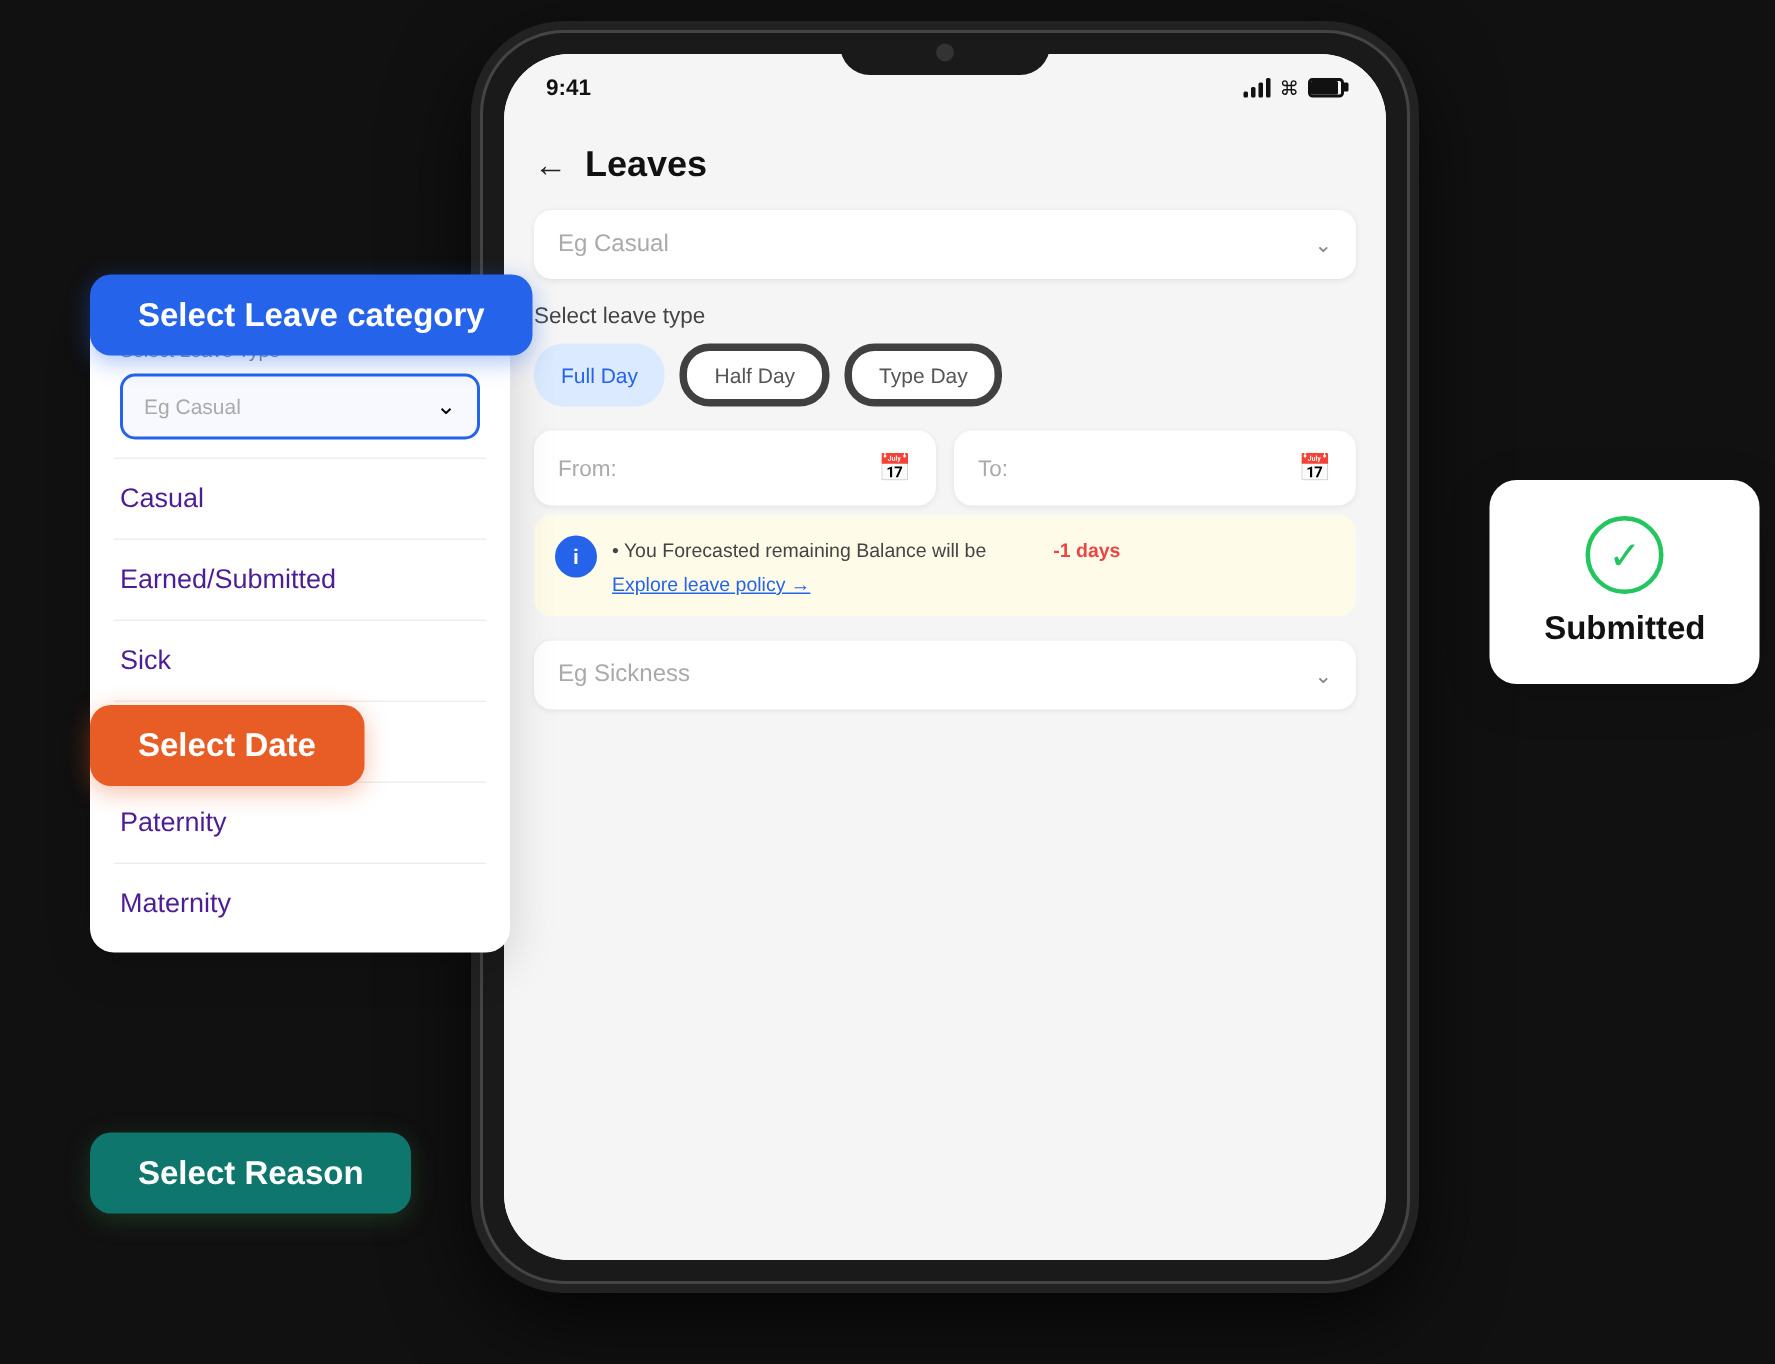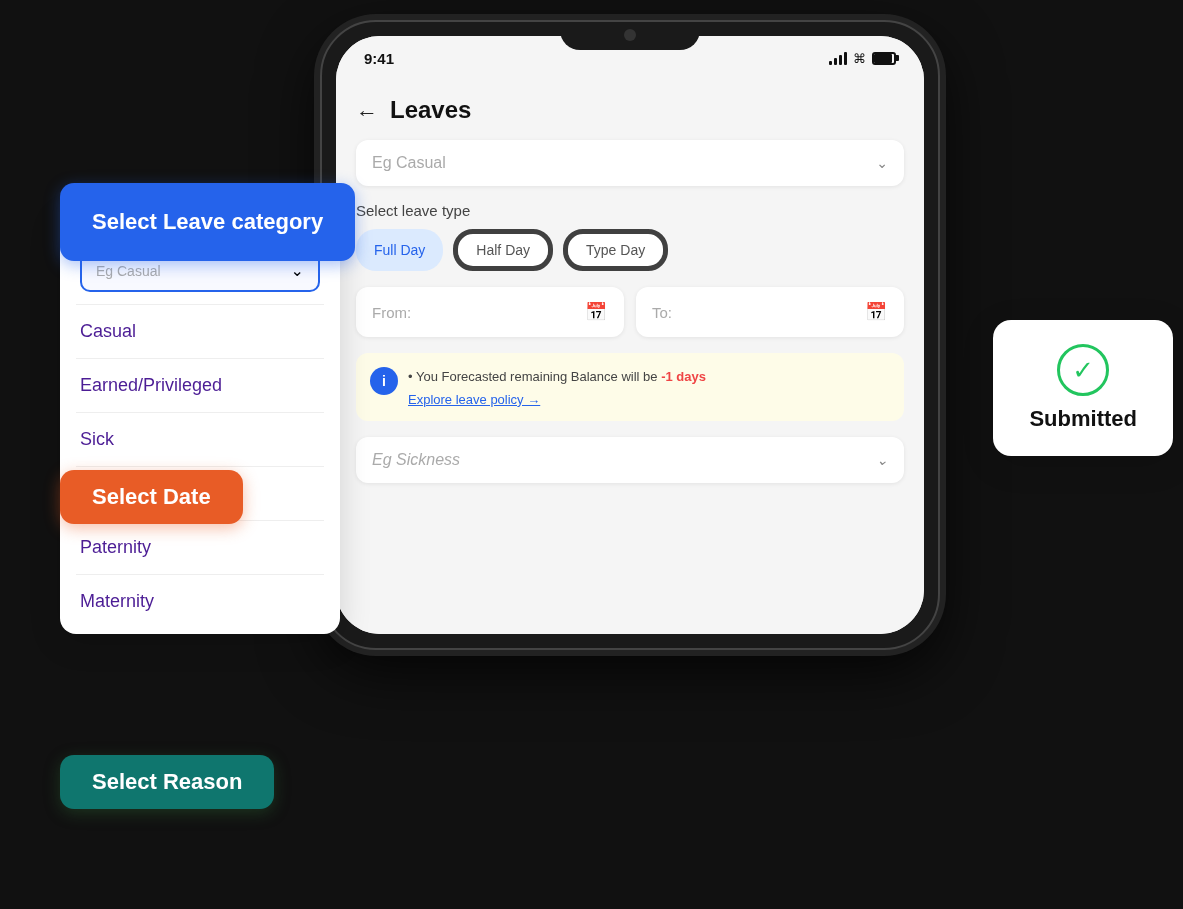--- a/index.html
+++ b/index.html
@@ -11,21 +11,21 @@
       overflow: hidden;
       position: relative;
     }
 
     
     .phone-shell {
       position: absolute;
       left: 320px;
       top: 20px;
       width: 620px;
-      height: 630px;
+      height: 836px;
       background: #1a1a1a;
       border-radius: 56px;
       border: 2px solid #444;
       box-shadow: 0 0 0 6px #222, 0 20px 60px rgba(0,0,0,0.8);
     }
     .phone-screen {
       position: absolute;
       top: 14px;
       left: 14px;
       right: 14px;
@@ -206,21 +206,21 @@
     .leave-type-btn.inactive {
       background: #fff;
       color: #555;
       border: 5px solid #404040;
     }
 
     
     .date-row {
       display: flex;
       gap: 12px;
-      margin-bottom: 16px;
+      margin-bottom: 6px;
     }
     .date-field {
       flex: 1;
       background: #fff;
       border-radius: 12px;
       padding: 14px 16px;
       display: flex;
       align-items: center;
       justify-content: space-between;
       box-shadow: 0 1px 4px rgba(0,0,0,0.08);
@@ -255,48 +255,47 @@
       color: #fff;
       font-size: 14px;
       font-weight: 700;
     }
     .info-text {
       font-size: 13px;
       color: #444;
       line-height: 1.6;
     }
     .info-text b { color: #111; }
-    .info-text .negative { color: #ef4444; font-weight: 600; }
+    .info-text .negative { color: #ef4444; font-weight: 600; margin-left: 41px; }
     .explore-link {
       color: #2563eb;
       text-decoration: underline;
       font-size: 13px;
       margin-top: 4px;
       display: block;
       cursor: pointer;
     }
 
     
     .reason-section {
       padding: 0 20px;
-      font-style: italic;
     }
 
     
 
     
     .tooltip-leave-category {
       position: absolute;
       left: 60px;
       top: 183px;
       background: #2563eb;
       color: #fff;
       font-size: 22px;
       font-weight: 700;
-      padding: 26px 32px;
+      padding: 14px 32px;
       border-radius: 14px;
       white-space: nowrap;
       z-index: 50;
       box-shadow: 0 4px 16px rgba(37,99,235,0.4);
     }
 
     
     .leave-type-panel {
       position: absolute;
       left: 60px;
@@ -495,21 +494,21 @@
   <div class="leave-type-panel-header">
     <div class="leave-type-panel-label">Select Leave Type</div>
     <div class="leave-type-panel-dropdown">
       <span class="leave-type-panel-dropdown-text">Eg Casual</span>
       <span>⌄</span>
     </div>
   </div>
   <hr class="panel-divider">
   <div class="panel-item">Casual</div>
   <hr class="panel-divider">
-  <div class="panel-item">Earned/Privileged</div>
+  <div class="panel-item">Earned/Submitted</div>
   <hr class="panel-divider">
   <div class="panel-item">Sick</div>
   <hr class="panel-divider">
   <div class="panel-item">Restricted Holiday</div>
   <hr class="panel-divider">
   <div class="panel-item">Paternity</div>
   <hr class="panel-divider">
   <div class="panel-item">Maternity</div>
 </div>
 

